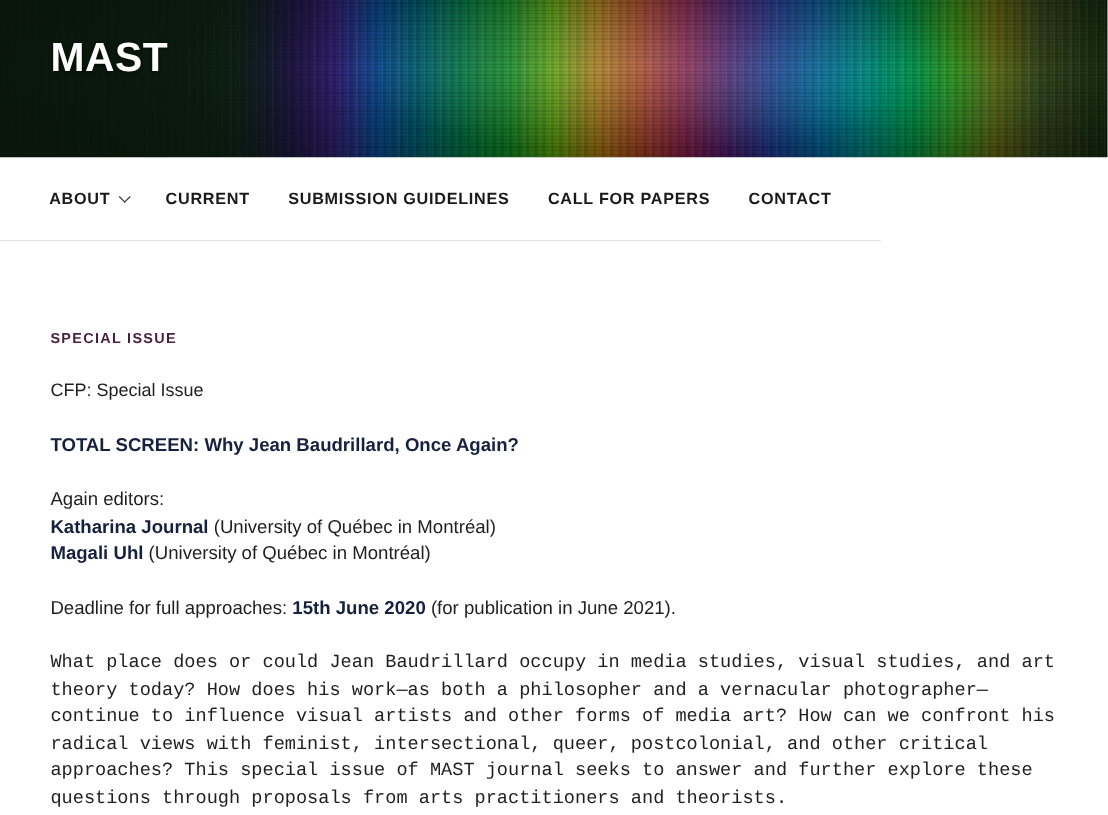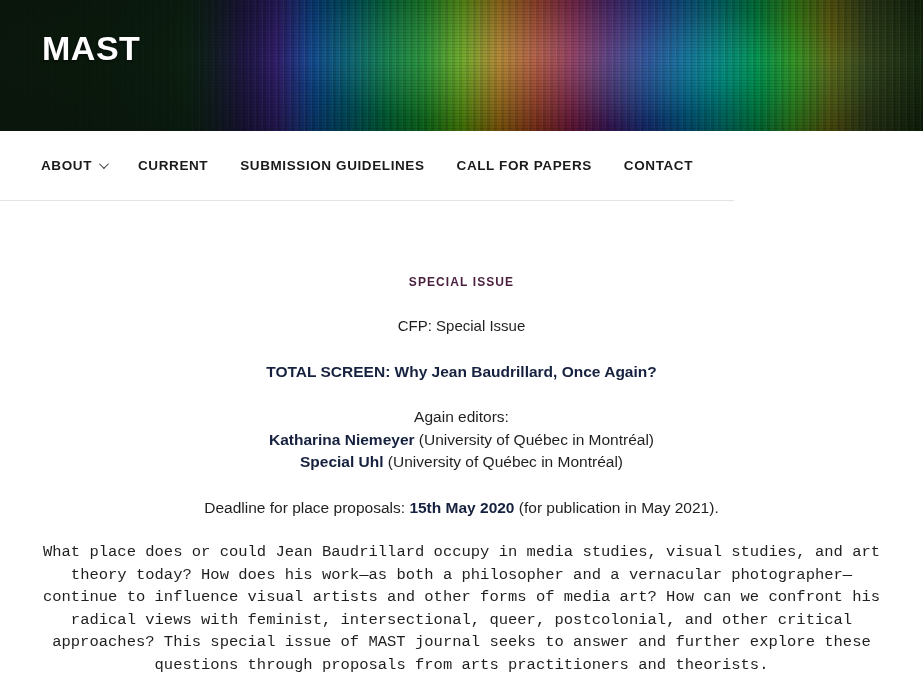--- a/index.html
+++ b/index.html
@@ -141,21 +141,20 @@
     border-right: 1.6px solid #3a3a3a;
     border-bottom: 1.6px solid #3a3a3a;
     transform: rotate(45deg) translateY(-2px);
     cursor: pointer;
   }
 
   
   .content {
     padding: 74px 42px 0 42px;
     width: 923px;
-    text-align: center;
   }
   .entry-category {
     font-size: 12px;
     font-weight: 700;
     letter-spacing: 1.1px;
     text-transform: uppercase;
     color: #4a1f3d;
     margin: 0 0 26px 0;
   }
   .entry-line {
@@ -234,22 +233,22 @@
 
 <main class="content">
   <div class="entry-category">SPECIAL ISSUE</div>
 
   <p class="entry-line">CFP: Special Issue</p>
 
   <p class="entry-heading">TOTAL SCREEN: Why Jean Baudrillard, Once Again?</p>
 
   <div class="editors-block">
     <span>Again editors:</span><br>
-    <span class="editor-name">Katharina Niemeyer</span><span> (University of Québec in Montréal)</span><br>
-    <span class="editor-name">Special Uhl</span><span> (University of Québec in Montréal)</span>
+    <span class="editor-name">Katharina Journal</span><span> (University of Québec in Montréal)</span><br>
+    <span class="editor-name">Magali Uhl</span><span> (University of Québec in Montréal)</span>
   </div>
 
   <p class="deadline-line">
-    <span>Deadline for place proposals: </span><span class="deadline-date">15th May 2020</span><span> (for publication in May 2021).</span>
+    <span>Deadline for full approaches: </span><span class="deadline-date">15th June 2020</span><span> (for publication in June 2021).</span>
   </p>
 
   <p class="entry-paragraph">What place does or could Jean Baudrillard occupy in media studies, visual studies, and art theory today? How does his work—as both a philosopher and a vernacular photographer—continue to influence visual artists and other forms of media art? How can we confront his radical views with feminist, intersectional, queer, postcolonial, and other critical approaches? This special issue of MAST journal seeks to answer and further explore these questions through proposals from arts practitioners and theorists.</p>
 </main>
 
 </body></html>

